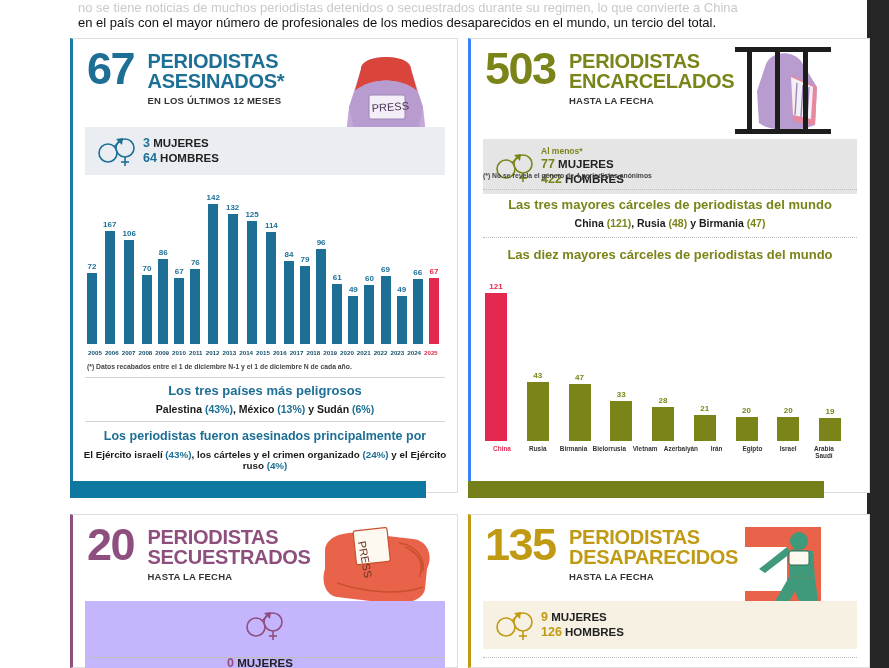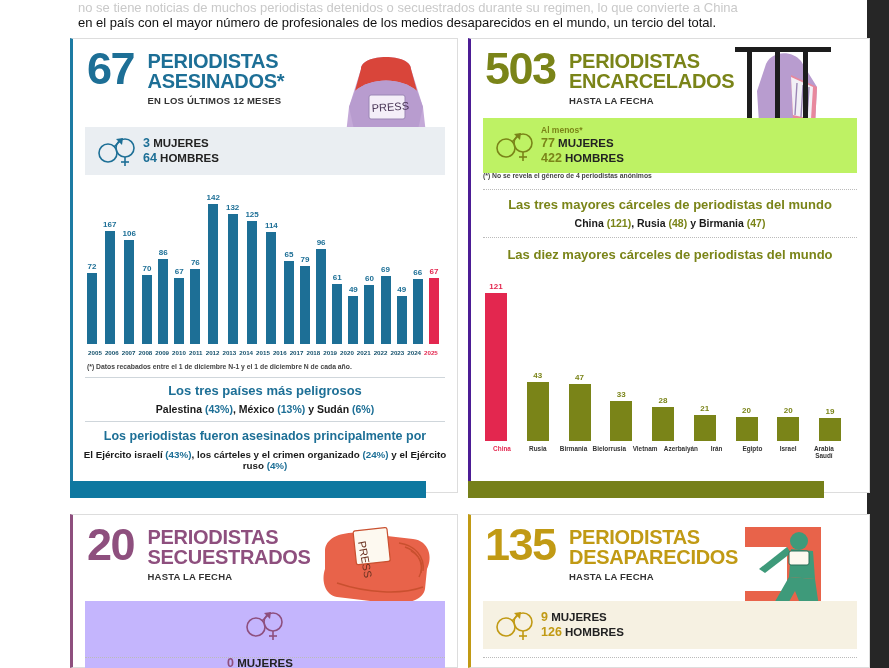--- a/index.html
+++ b/index.html
@@ -31,21 +31,21 @@
 
   
   .grid {
     position: absolute; left: 70px; top: 38px; width: 800px; height: 630px;
   }
   .panel {
     position: absolute; background: #fff;
     border: 1px solid #ddd;
   }
   .panel.p1 { left: 0px;   top: 0px;   width: 388px; height: 455px; border-left: 3px solid #1d7ba3; }
-  .panel.p2 { left: 398px; top: 0px;   width: 402px; height: 455px; border-left: 3px solid #4c1d95; }
+  .panel.p2 { left: 398px; top: 0px;   width: 402px; height: 455px; border-left: 3px solid #3b82f6; }
   .panel.p3 { left: 0px;   top: 476px; width: 388px; height: 154px; border-left: 3px solid #8e4f7e; }
   .panel.p4 { left: 398px; top: 476px; width: 402px; height: 154px; border-left: 3px solid #c19a14; }
 
   .footer-bar { position: absolute; left: 0; height: 17px; }
   .footer-bar.f1 { left: 0px;   top: 443px; width: 356px; background: #0e78a0; }
   .footer-bar.f2 { left: 398px; top: 443px; width: 356px; background: #76801a; }
 
   
   .head { position: relative; padding: 10px 0 0 14px; }
   .bignum {
@@ -63,21 +63,21 @@
   .t-plum  { color: #8e4f7e; }
   .t-gold  { color: #c19a14; }
 
   
   .gender {
     position: absolute; left: 12px; width: calc(100% - 24px);
     display: flex; align-items: center; gap: 4px;
     padding: 7px 10px;
   }
   .gender.g1 { top: 88px; background: #eaeef2; }
-  .gender.g2 { top: 79px; background: #bef264; }
+  .gender.g2 { top: 100px; background: #e5e5e5; }
   .gender.g3 { top: 86px; background: #c4b5fd; flex-direction: column; }
   .gender.g4 { top: 86px; background: #f6f1e2; }
   .gicon { width: 44px; height: 34px; flex: 0 0 44px; }
   .glines { font-size: 11.5px; font-weight: 700; color: #222; line-height: 15px; }
   .glines .num { font-weight: 800; font-size: 12.5px; }
   .gnote { font-size: 8.5px; font-weight: 700; color: #7a8418; line-height: 11px; }
 
   .tiny-note { position: absolute; font-size: 6.8px; color: #444; font-weight: 700; }
 
   
@@ -196,21 +196,21 @@
             </div>
             <div class="bcol">
               <div class="bval" style="color: rgb(29, 111, 150);">125</div>
               <div class="brect" style="height: 123.239px; background: rgb(29, 111, 150); width: 10px;"></div>
             </div>
             <div class="bcol">
               <div class="bval" style="color: rgb(29, 111, 150);">114</div>
               <div class="brect" style="height: 112.394px; background: rgb(29, 111, 150); width: 10px;"></div>
             </div>
             <div class="bcol">
-              <div class="bval" style="color: rgb(29, 111, 150);">65</div>
+              <div class="bval" style="color: rgb(29, 111, 150);">84</div>
               <div class="brect" style="height: 82.8169px; background: rgb(29, 111, 150); width: 10px;"></div>
             </div>
             <div class="bcol">
               <div class="bval" style="color: rgb(29, 111, 150);">79</div>
               <div class="brect" style="height: 77.8873px; background: rgb(29, 111, 150); width: 10px;"></div>
             </div>
             <div class="bcol">
               <div class="bval" style="color: rgb(29, 111, 150);">96</div>
               <div class="brect" style="height: 94.6479px; background: rgb(29, 111, 150); width: 10px;"></div>
             </div>

